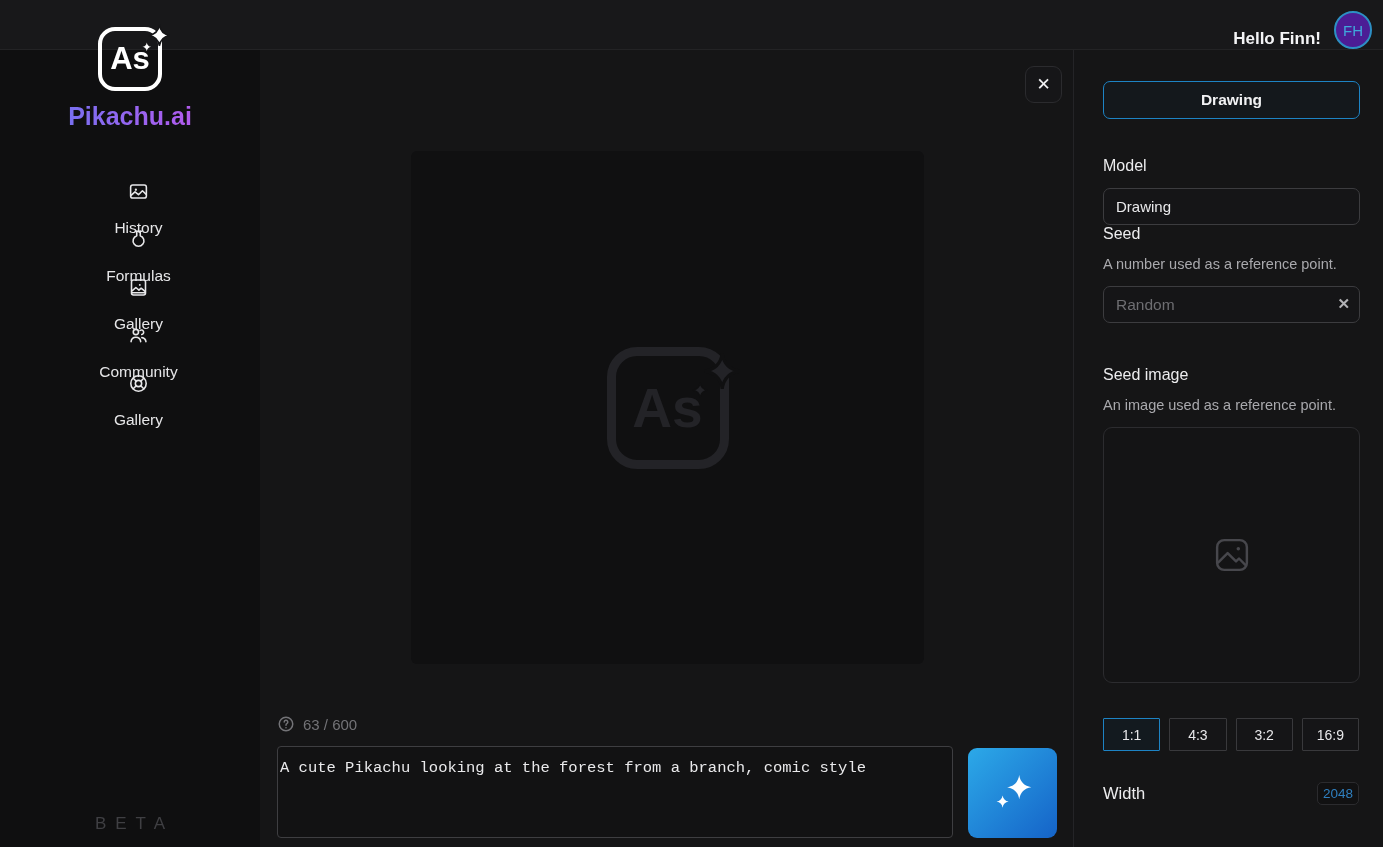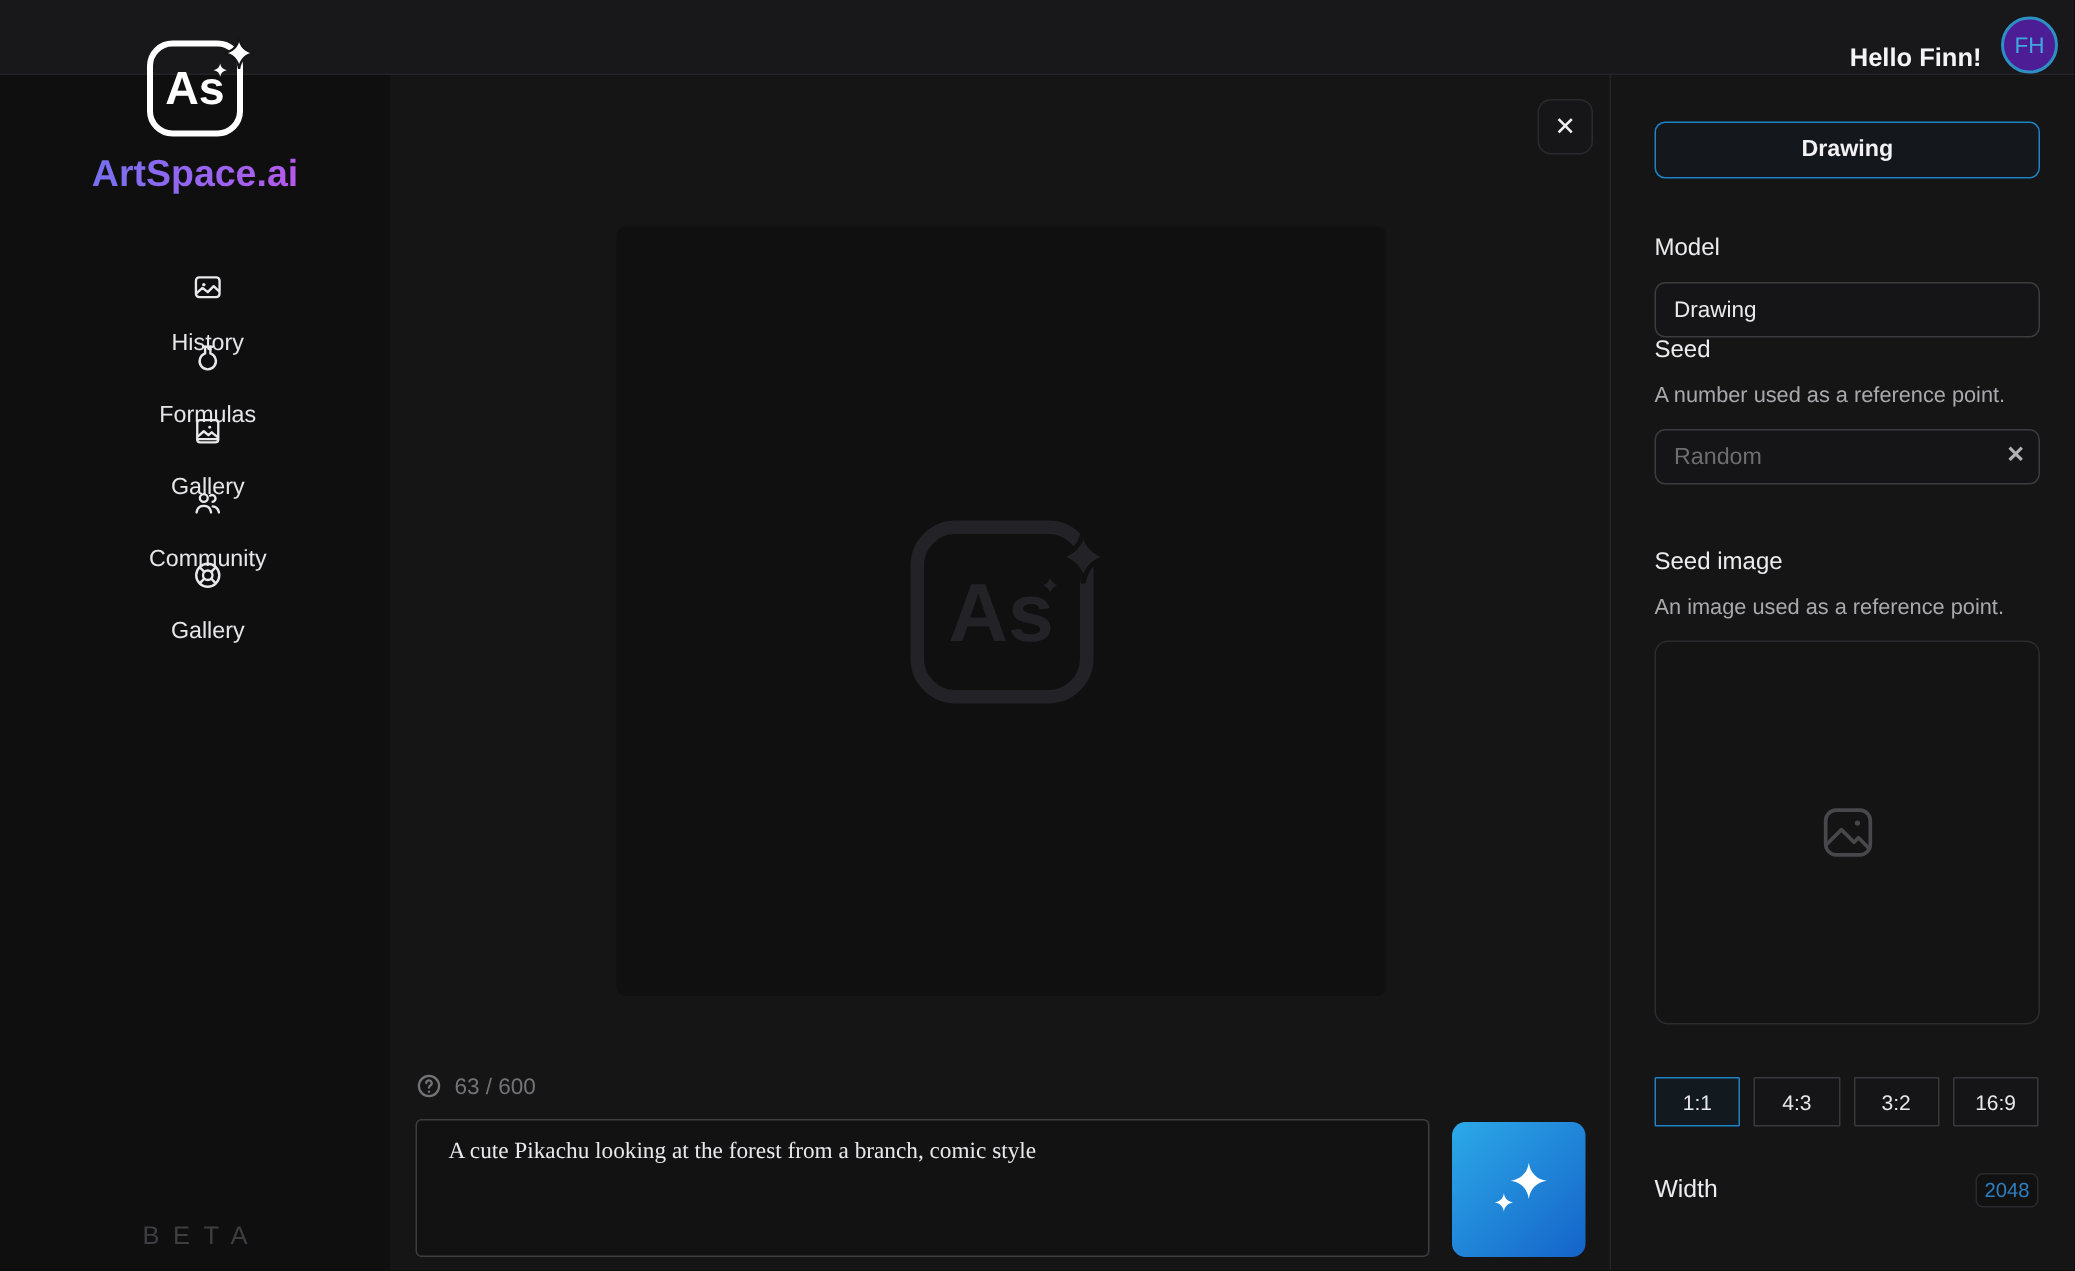--- a/index.html
+++ b/index.html
@@ -71,22 +71,22 @@
     line-height:104px; text-align:center;
   }
   .watermark-sparkle { position:absolute; top:-18px; right:-22px; }
   .counter-row {
     position:absolute; left:277px; top:715px; display:flex; align-items:center; gap:8px;
     color:#737377; font-size:15px;
   }
   .prompt-textarea {
     position:absolute; left:277px; top:746px; width:676px; height:92px;
     background:#121213; border:1px solid #3e3e41; border-radius:4px;
-    color:#e9e9eb; font-size:15.5px; font-family:Liberation Serif, serif;
-    padding:11px 21px; resize:none; outline:none; line-height:1.35;
+    color:#e9e9eb; font-size:15.5px; font-family:Liberation Mono, monospace;
+    padding:11px 2px; resize:none; outline:none; line-height:1.35;
   }
   .generate-btn {
     position:absolute; left:968px; top:748px; width:89px; height:90px;
     border:none; border-radius:9px; cursor:pointer;
     background:linear-gradient(135deg, var(--generate-gradient-start,#2ca9e8), var(--generate-gradient-end,#1563c8));
     display:flex; align-items:center; justify-content:center;
   }
   
   .right-panel {
     position:absolute; left:1073px; top:50px; width:310px; height:797px;
@@ -200,21 +200,21 @@
   <div class="logo-block">
     <div class="logo-square">
       <span>As</span>
       <span class="logo-sparkle">
         <svg width="30" height="34" viewBox="0 0 30 34">
           <path d="M12 1C12.9 7.2 16.8 11.1 23 12c-6.2.9-10.1 4.8-11 11-.9-6.2-4.8-10.1-11-11 6.2-.9 10.1-4.8 11-11z" transform="translate(7,0) scale(0.95)" fill="#ffffff" stroke="#151517" stroke-width="1.6"></path>
           <path d="M12 1C12.9 7.2 16.8 11.1 23 12c-6.2.9-10.1 4.8-11 11-.9-6.2-4.8-10.1-11-11 6.2-.9 10.1-4.8 11-11z" transform="translate(1,18) scale(0.4)" fill="#ffffff"></path>
         </svg>
       </span>
     </div>
-    <div class="brand-name">ArtSpace.ai</div>
+    <div class="brand-name">Pikachu.ai</div>
   </div>
 
   <div class="main"></div>
 
   <div class="close-btn">
     <span style="font-size:17px;">✕</span>
   </div>
 
   <div class="canvas">
     <div class="watermark">

